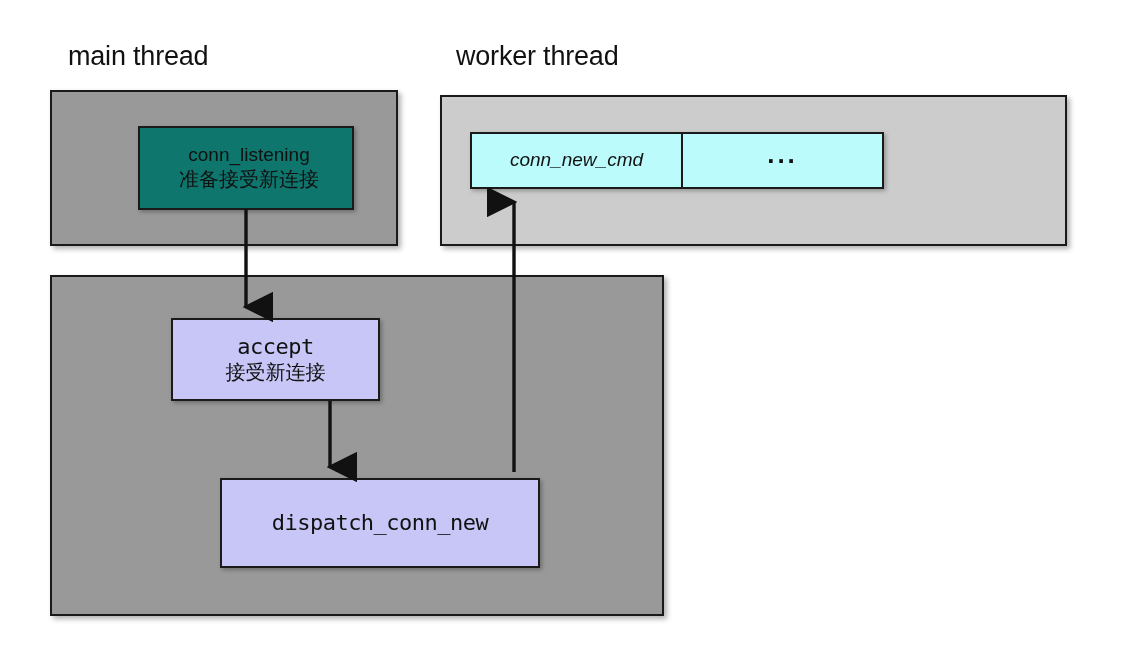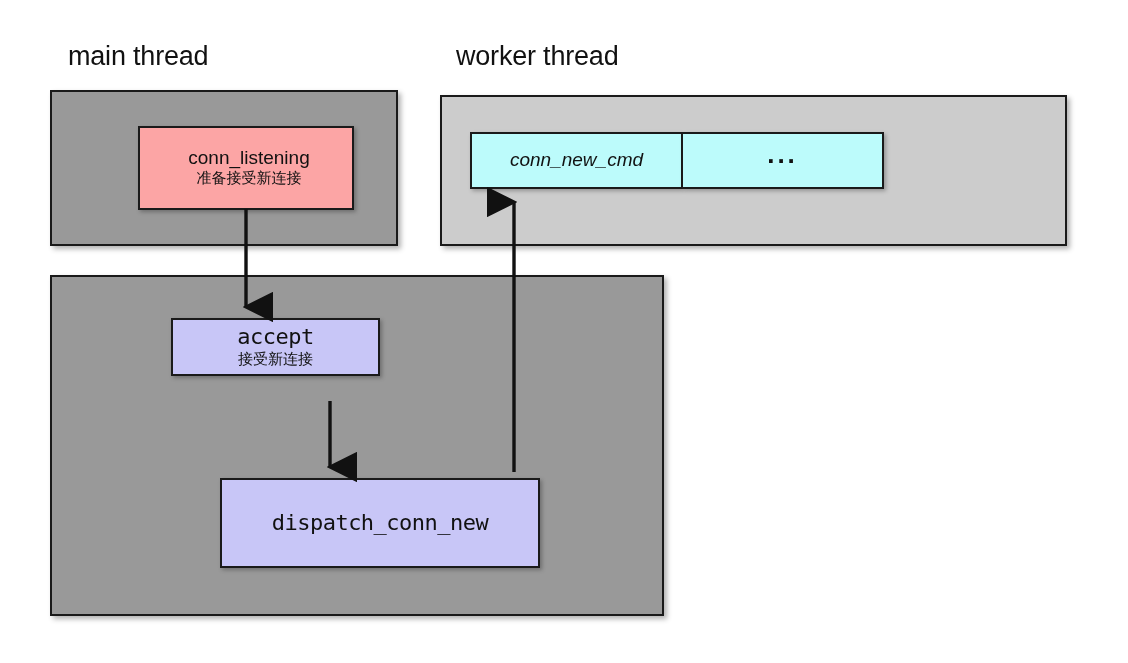--- a/index.html
+++ b/index.html
@@ -56,44 +56,44 @@
     border: 2px solid #1a1a1a;
     box-sizing: border-box;
     display: flex;
     flex-direction: column;
     align-items: center;
     justify-content: center;
     box-shadow: 2px 2px 4px rgba(0,0,0,0.28);
     color: #111111;
     text-align: center;
   }
-  .node.green  { background: #fca5a5; padding-left: 6px; }
+  .node.green  { background: #0f766e; padding-left: 6px; }
   .node.purple { background: #c8c6f7; }
   .node.cyan   { background: #bcfbfb; }
 
   .node .line-en {
     font-family: "Liberation Sans", sans-serif;
     font-size: 19px;
     line-height: 1.18;
     white-space: nowrap;
   }
   .node .line-en.mono {
     font-family: "DejaVu Sans Mono", monospace;
     font-size: 22px;
     letter-spacing: -0.5px;
   }
   .node .line-cn {
     font-family: "DejaVu Sans", sans-serif;
-    font-size: 15px;
+    font-size: 20px;
     line-height: 1.3;
     white-space: nowrap;
   }
 
   #node-conn-listening { left: 138px; top: 126px; width: 216px; height: 84px; }
-  #node-accept         { left: 171px; top: 318px; width: 209px; height: 58px; }
+  #node-accept         { left: 171px; top: 318px; width: 209px; height: 83px; }
   #node-dispatch       { left: 220px; top: 478px; width: 320px; height: 90px; }
 
   
   #node-queue-cmd {
     left: 470px; top: 132px; width: 212px; height: 57px;
     border-right-width: 1px;
     font-style: italic;
   }
   #node-queue-more {
     left: 682px; top: 132px; width: 202px; height: 57px;

